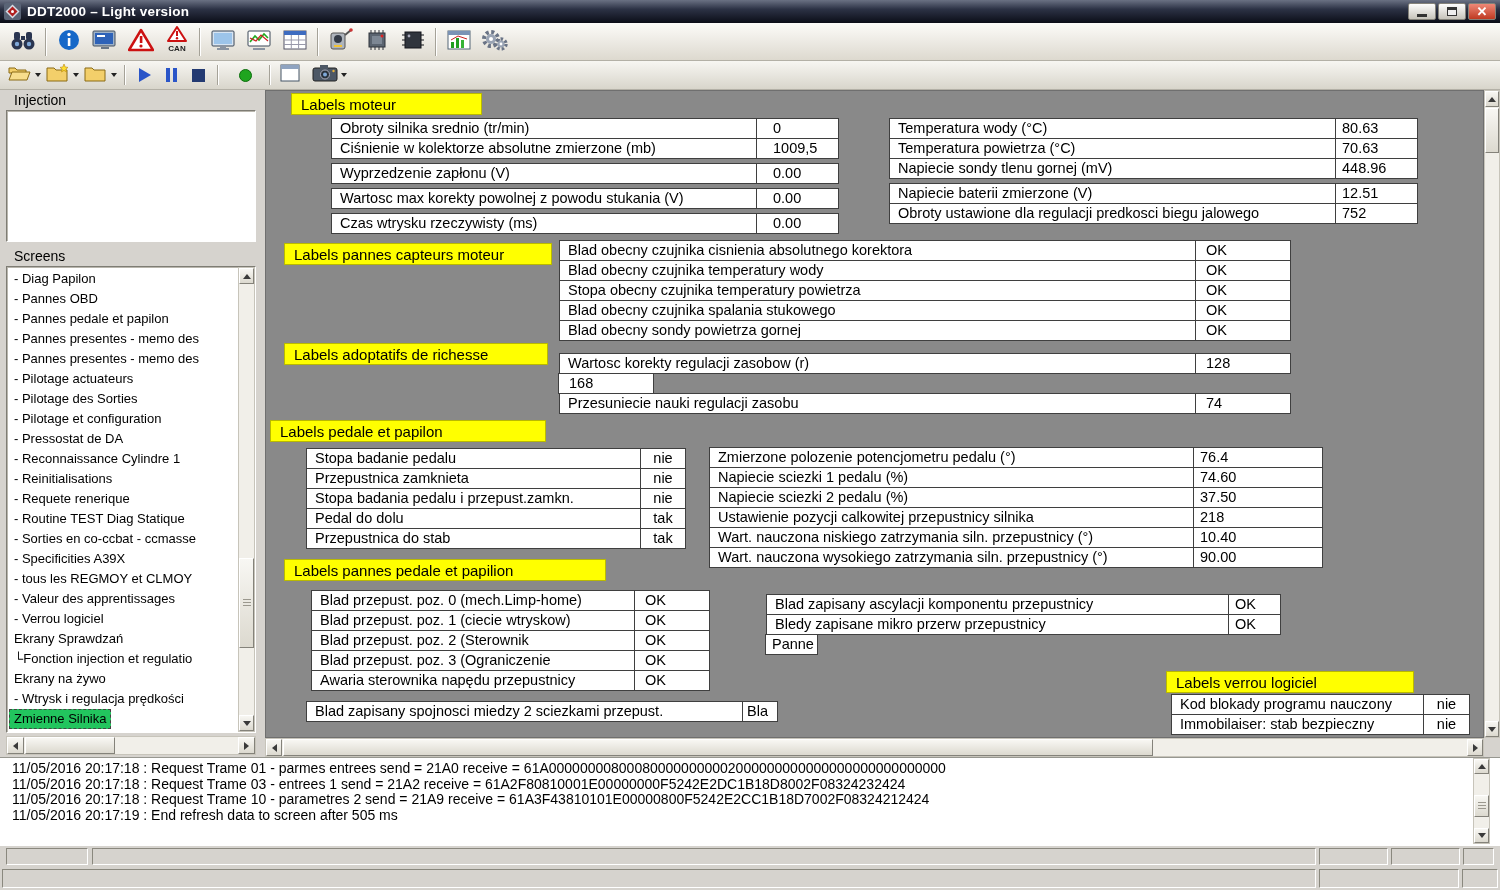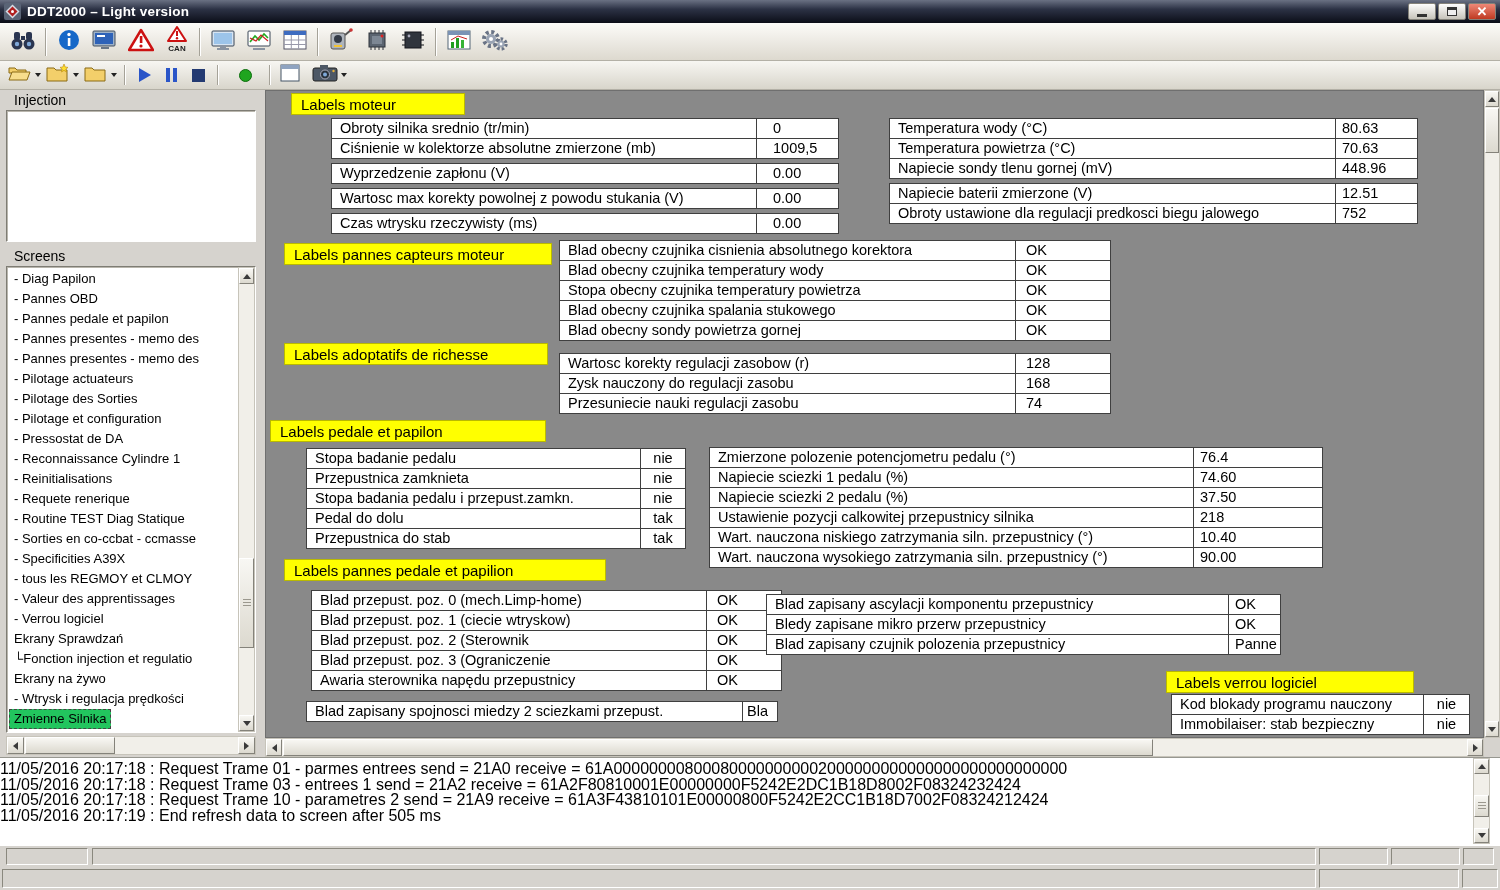--- a/index.html
+++ b/index.html
@@ -57,31 +57,31 @@
 .main-panel{position:absolute;left:265px;top:0;width:1219px;height:648px;background:#898989;border:1px solid #6f6f6f}
 .ytitle{position:absolute;height:22px;line-height:21px;background:#ffff00;border:1px solid #b9b900;color:#000;font-size:15px;padding-left:9px;white-space:nowrap;overflow:hidden}
 .sec{position:absolute}
 .frow{display:flex}
 .frow+.frow{margin-top:-1px}
 .frow.gap{margin-top:4px}
 .flabel,.fval{height:21px;line-height:19px;background:#fff;border:1px solid #3f3f3f;font-size:14.5px;color:#000;padding:0 4px 0 8px;white-space:nowrap;overflow:hidden}
 .fval{margin-left:-1px;padding-left:10px}
 .c-mleft .flabel{width:426px}.c-mleft .fval{width:83px;padding-left:16px}
 .c-mright .flabel{width:447px}.c-mright .fval{width:83px;padding-left:6px}
-.c-capt .flabel{width:457px}.c-capt .fval{width:96px}
+.c-capt .flabel{width:637px}.c-capt .fval{width:96px}
 .c-pleft .flabel{width:335px}.c-pleft .fval{width:46px;text-align:center;padding:0 2px}
 .c-pright .flabel{width:485px}.c-pright .fval{width:130px;padding-left:6px}
-.c-ppleft .flabel{width:396px}.c-ppleft .fval{width:76px}
+.c-ppleft .flabel{width:324px}.c-ppleft .fval{width:76px}
 .c-ppright .flabel{width:463px}.c-ppright .fval{width:53px;padding-left:6px}
 .c-ppbot .flabel{width:437px}.c-ppbot .fval{width:36px;padding:0 2px 0 4px}
 .c-verrou .flabel{width:253px}.c-verrou .fval{width:47px;text-align:center;padding:0 2px}
 
 
 .log{position:absolute;left:0;top:757px;width:1500px;height:89px;background:#fff;border-top:1px solid #979790;padding-top:3px}
-.logline{font-size:16px;line-height:15.7px;white-space:nowrap;color:#000}
+.logline{font-size:14px;line-height:15.7px;padding-left:12px;white-space:nowrap;color:#000}
 
 
 .status{position:absolute;left:0;width:1500px;background:#d6d3ce}
 .spanel{position:absolute;top:2px;height:17px;background:#d6d3ce;border:1px solid;border-color:#8a887e #fff #fff #8a887e}
 </style>
 </head>
 <body>
 
 <div class="titlebar">
   <span class="logo">
@@ -357,21 +357,21 @@
         </div>
       <div class="sb-thumb" style="left:18px;top:0;width:90px;height:17px"></div>
       <div class="sb-btn" style="right:0;top:0;width:17px;height:17px">
           <div class="tri-r2"></div>
         </div>
     </div>
   </div>
 
   <div class="main-panel">
 
-    <div class="ytitle" style="left:25px;top:2px;width:174px">Labels moteur</div>
+    <div class="ytitle" style="left:25px;top:2px;width:191px">Labels moteur</div>
     <div class="sec c-mleft" style="left:65px;top:27px">
       <div class="frow">
           <div class="flabel">Obroty silnika srednio (tr/min)</div>
           <div class="fval">0</div>
         </div>
       <div class="frow">
           <div class="flabel">Ciśnienie w kolektorze absolutne zmierzone (mb)</div>
           <div class="fval">1009,5</div>
         </div>
       <div class="frow gap">
@@ -434,21 +434,20 @@
         </div>
     </div>
 
     <div class="ytitle" style="left:18px;top:252px;width:264px">Labels adoptatifs de richesse</div>
     <div class="sec c-capt" style="left:293px;top:262px">
       <div class="frow">
           <div class="flabel">Wartosc korekty regulacji zasobow (r)</div>
           <div class="fval">128</div>
         </div>
       <div class="frow">
-          <div class="flabel">Zysk nauczony do regulacji zasobu</div>
           <div class="fval">168</div>
         </div>
       <div class="frow">
           <div class="flabel">Przesuniecie nauki regulacji zasobu</div>
           <div class="fval">74</div>
         </div>
     </div>
 
     <div class="ytitle" style="left:4px;top:329px;width:276px">Labels pedale et papilon</div>
     <div class="sec c-pleft" style="left:40px;top:357px">
@@ -526,21 +525,20 @@
     <div class="sec c-ppright" style="left:500px;top:503px">
       <div class="frow">
           <div class="flabel">Blad zapisany ascylacji komponentu przepustnicy</div>
           <div class="fval">OK</div>
         </div>
       <div class="frow">
           <div class="flabel">Bledy zapisane mikro przerw przepustnicy</div>
           <div class="fval">OK</div>
         </div>
       <div class="frow">
-          <div class="flabel">Blad zapisany czujnik polozenia przepustnicy</div>
           <div class="fval">Panne</div>
         </div>
     </div>
     <div class="sec c-ppbot" style="left:40px;top:610px">
       <div class="frow">
           <div class="flabel">Blad zapisany spojnosci miedzy 2 sciezkami przepust.</div>
           <div class="fval">Bla</div>
         </div>
     </div>
 

